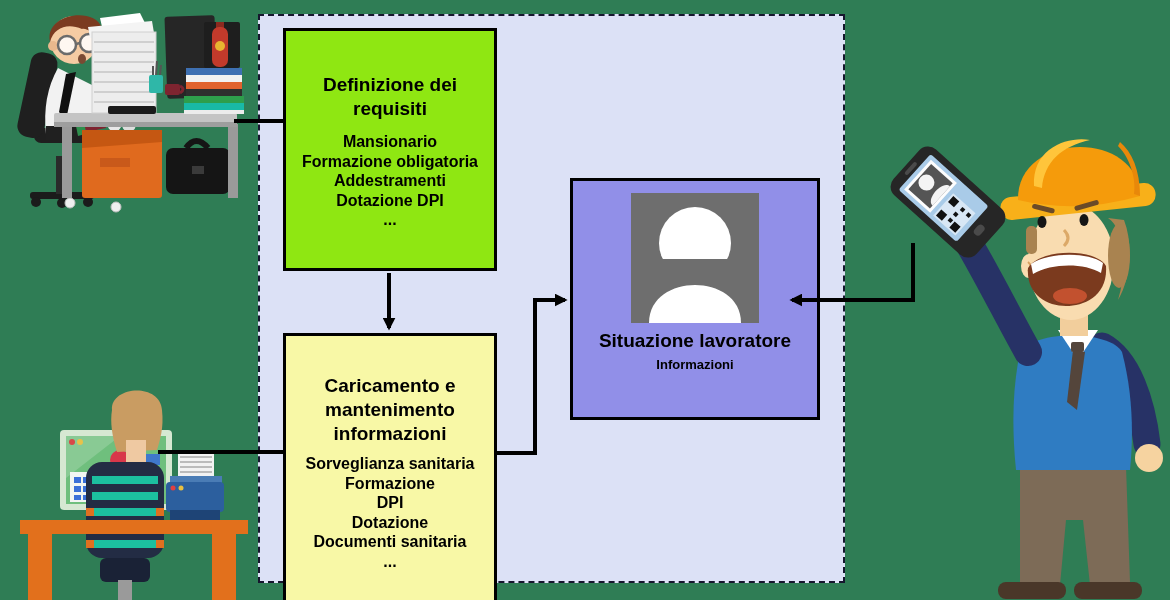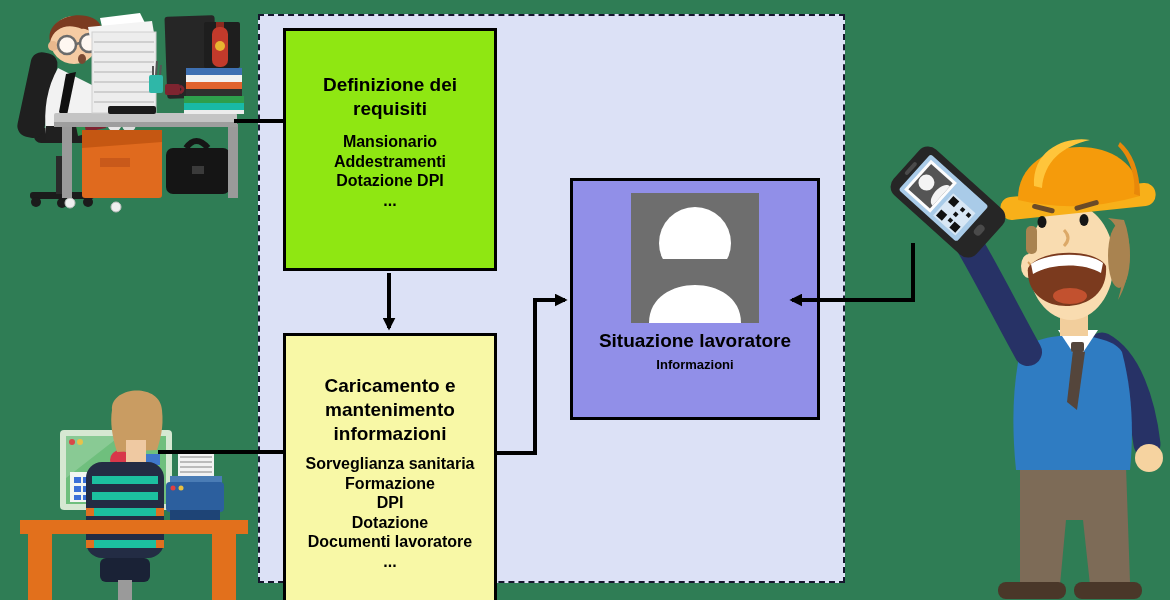--- a/index.html
+++ b/index.html
@@ -32,34 +32,35 @@
 <body>
 
 <div class="stage">
 
   <div class="panel"></div>
 
   <div class="box box-requisiti">
     <div class="box-title">Definizione dei requisiti</div>
     <div class="box-items">
       <div>Mansionario</div>
+      <div>Formazione obligatoria</div>
       <div>Addestramenti</div>
       <div>Dotazione DPI</div>
       <div>...</div>
     </div>
   </div>
 
   <div class="box box-caricamento">
     <div class="box-title">Caricamento e mantenimento informazioni</div>
     <div class="box-items">
       <div>Sorveglianza sanitaria</div>
       <div>Formazione</div>
       <div>DPI</div>
       <div>Dotazione</div>
-      <div>Documenti lavoratore</div>
+      <div>Documenti sanitaria</div>
       <div>...</div>
     </div>
   </div>
 
   <div class="box box-situazione">
     <svg class="avatar" width="128" height="130" viewBox="0 0 128 130">
       <rect x="0" y="0" width="128" height="130" style="fill:var(--avatar-bg)"></rect>
       <circle cx="64" cy="50" r="36" fill="#FFFFFF"></circle>
       <rect x="24" y="66" width="80" height="22" style="fill:var(--avatar-bg)"></rect>
       <path d="M18,130 C18,104 42,92 64,92 C86,92 110,104 110,130 Z" fill="#FFFFFF"></path>

